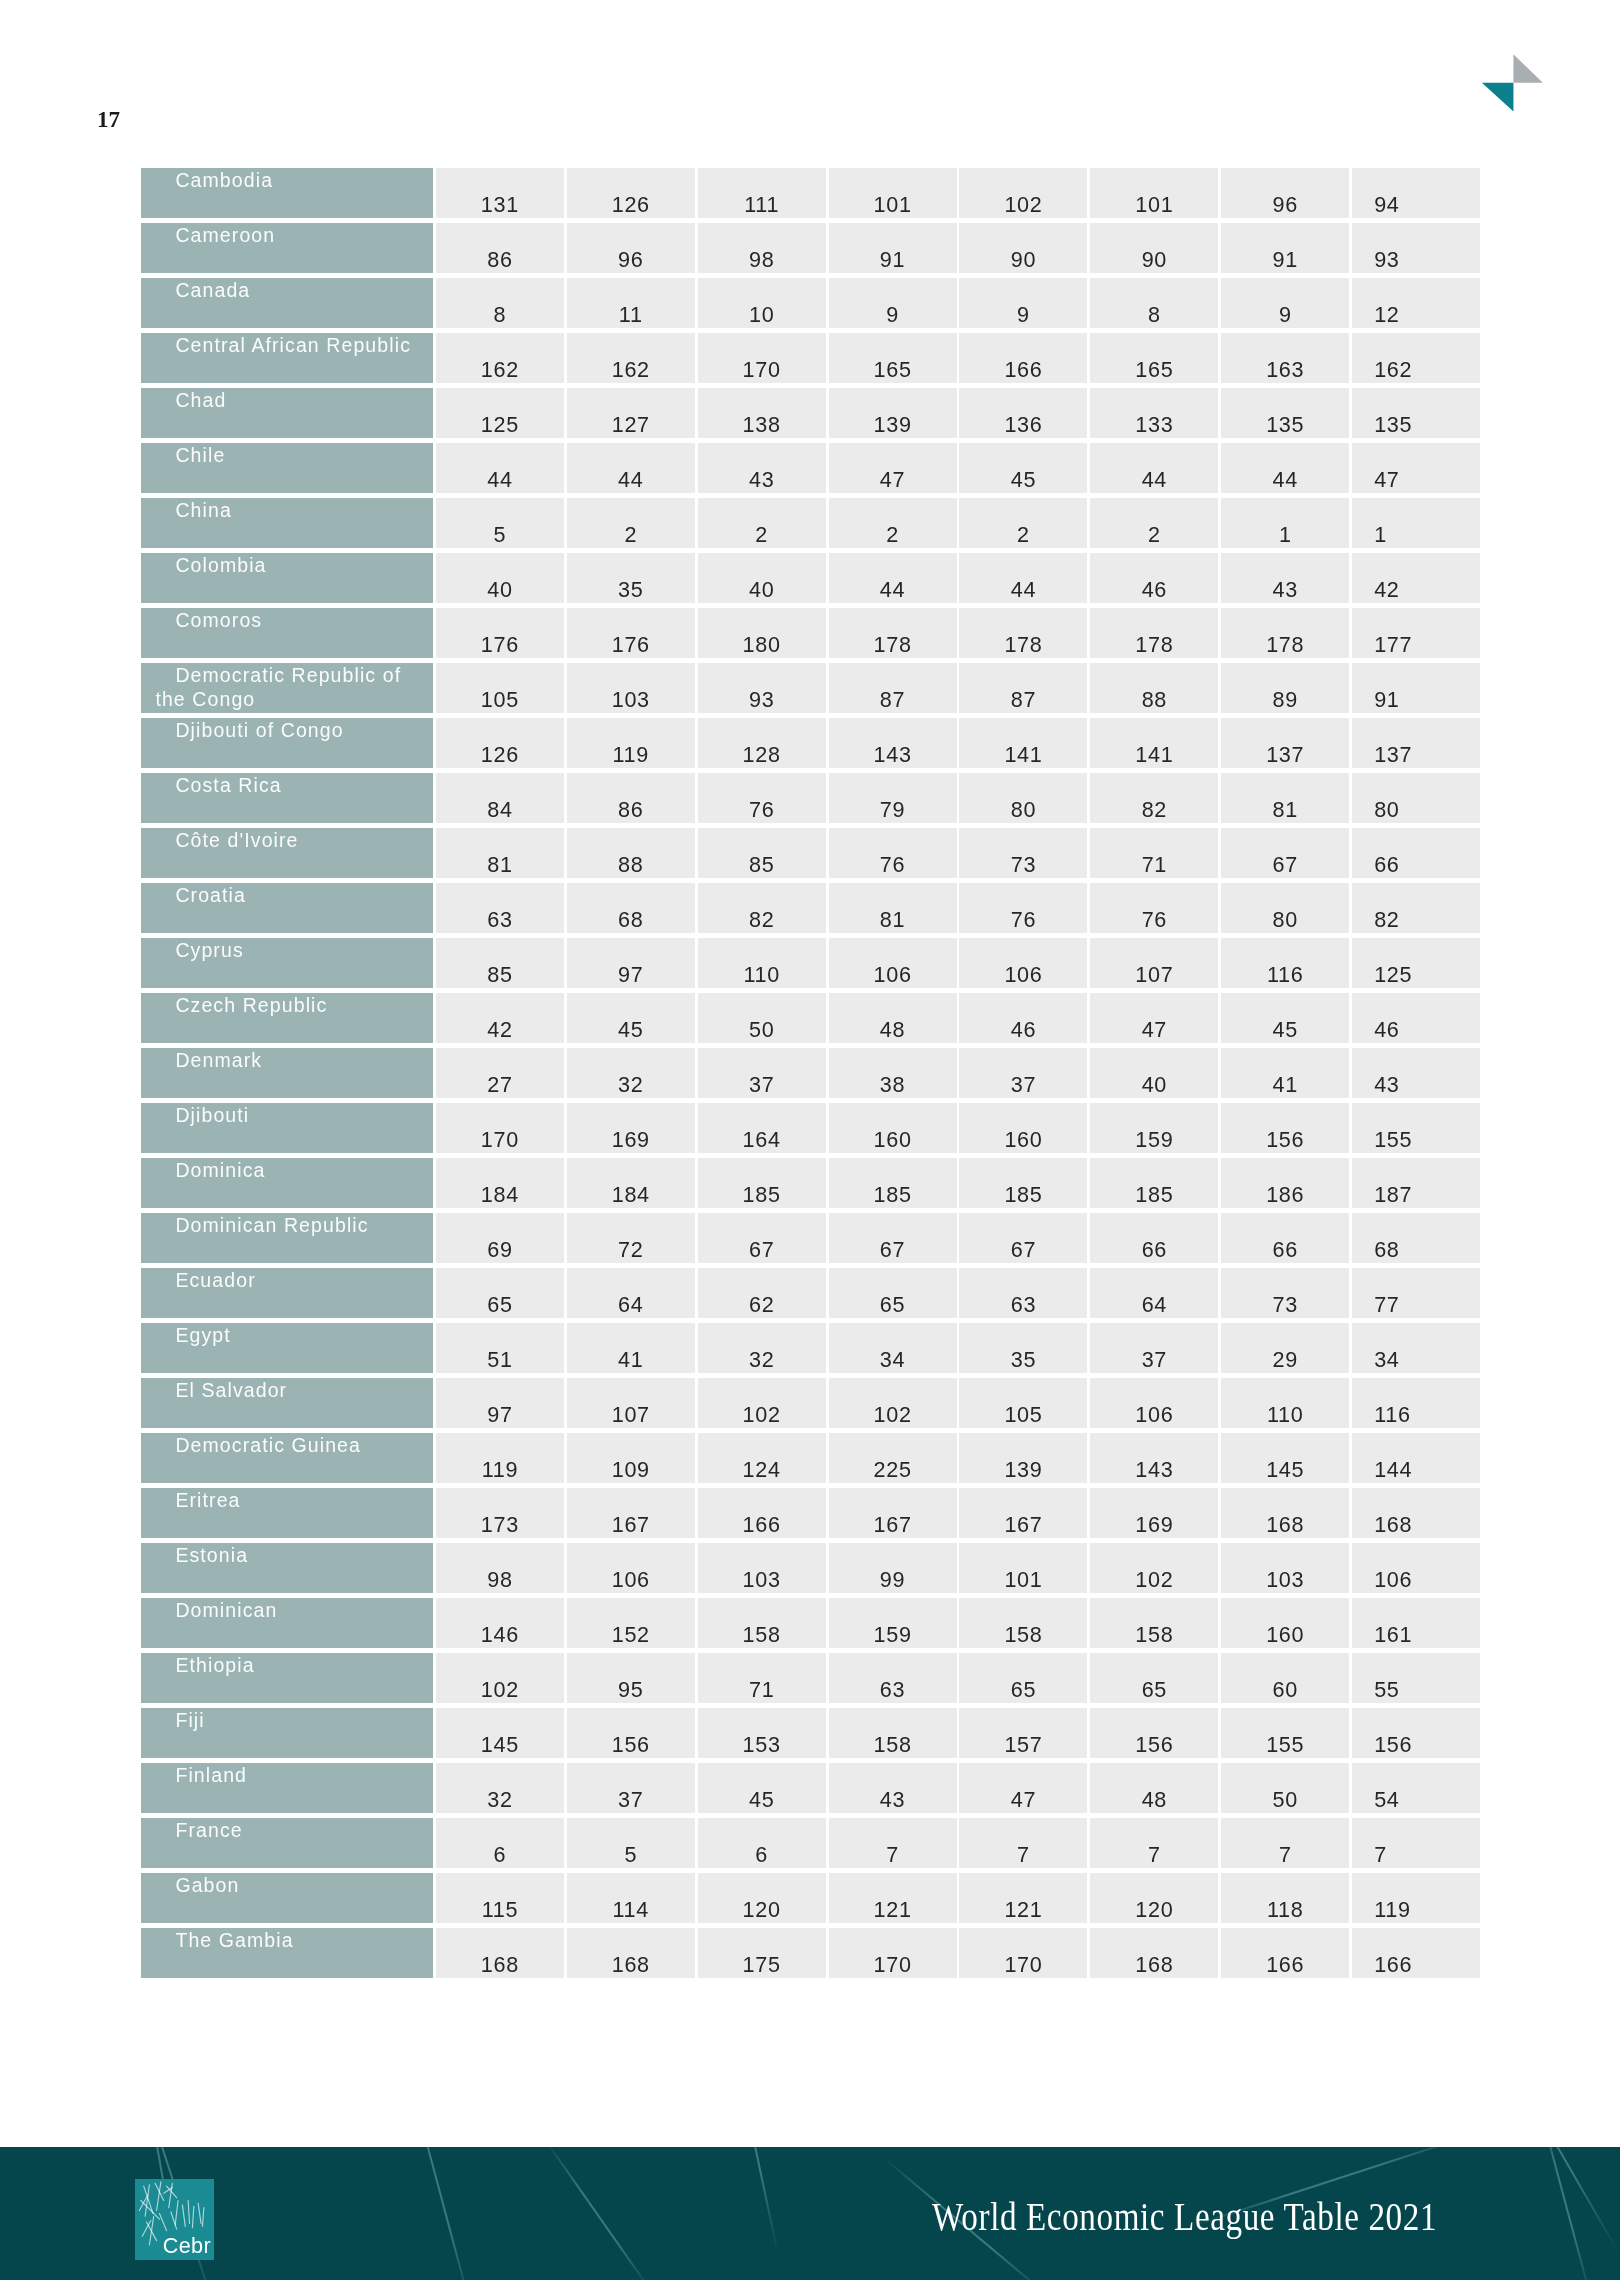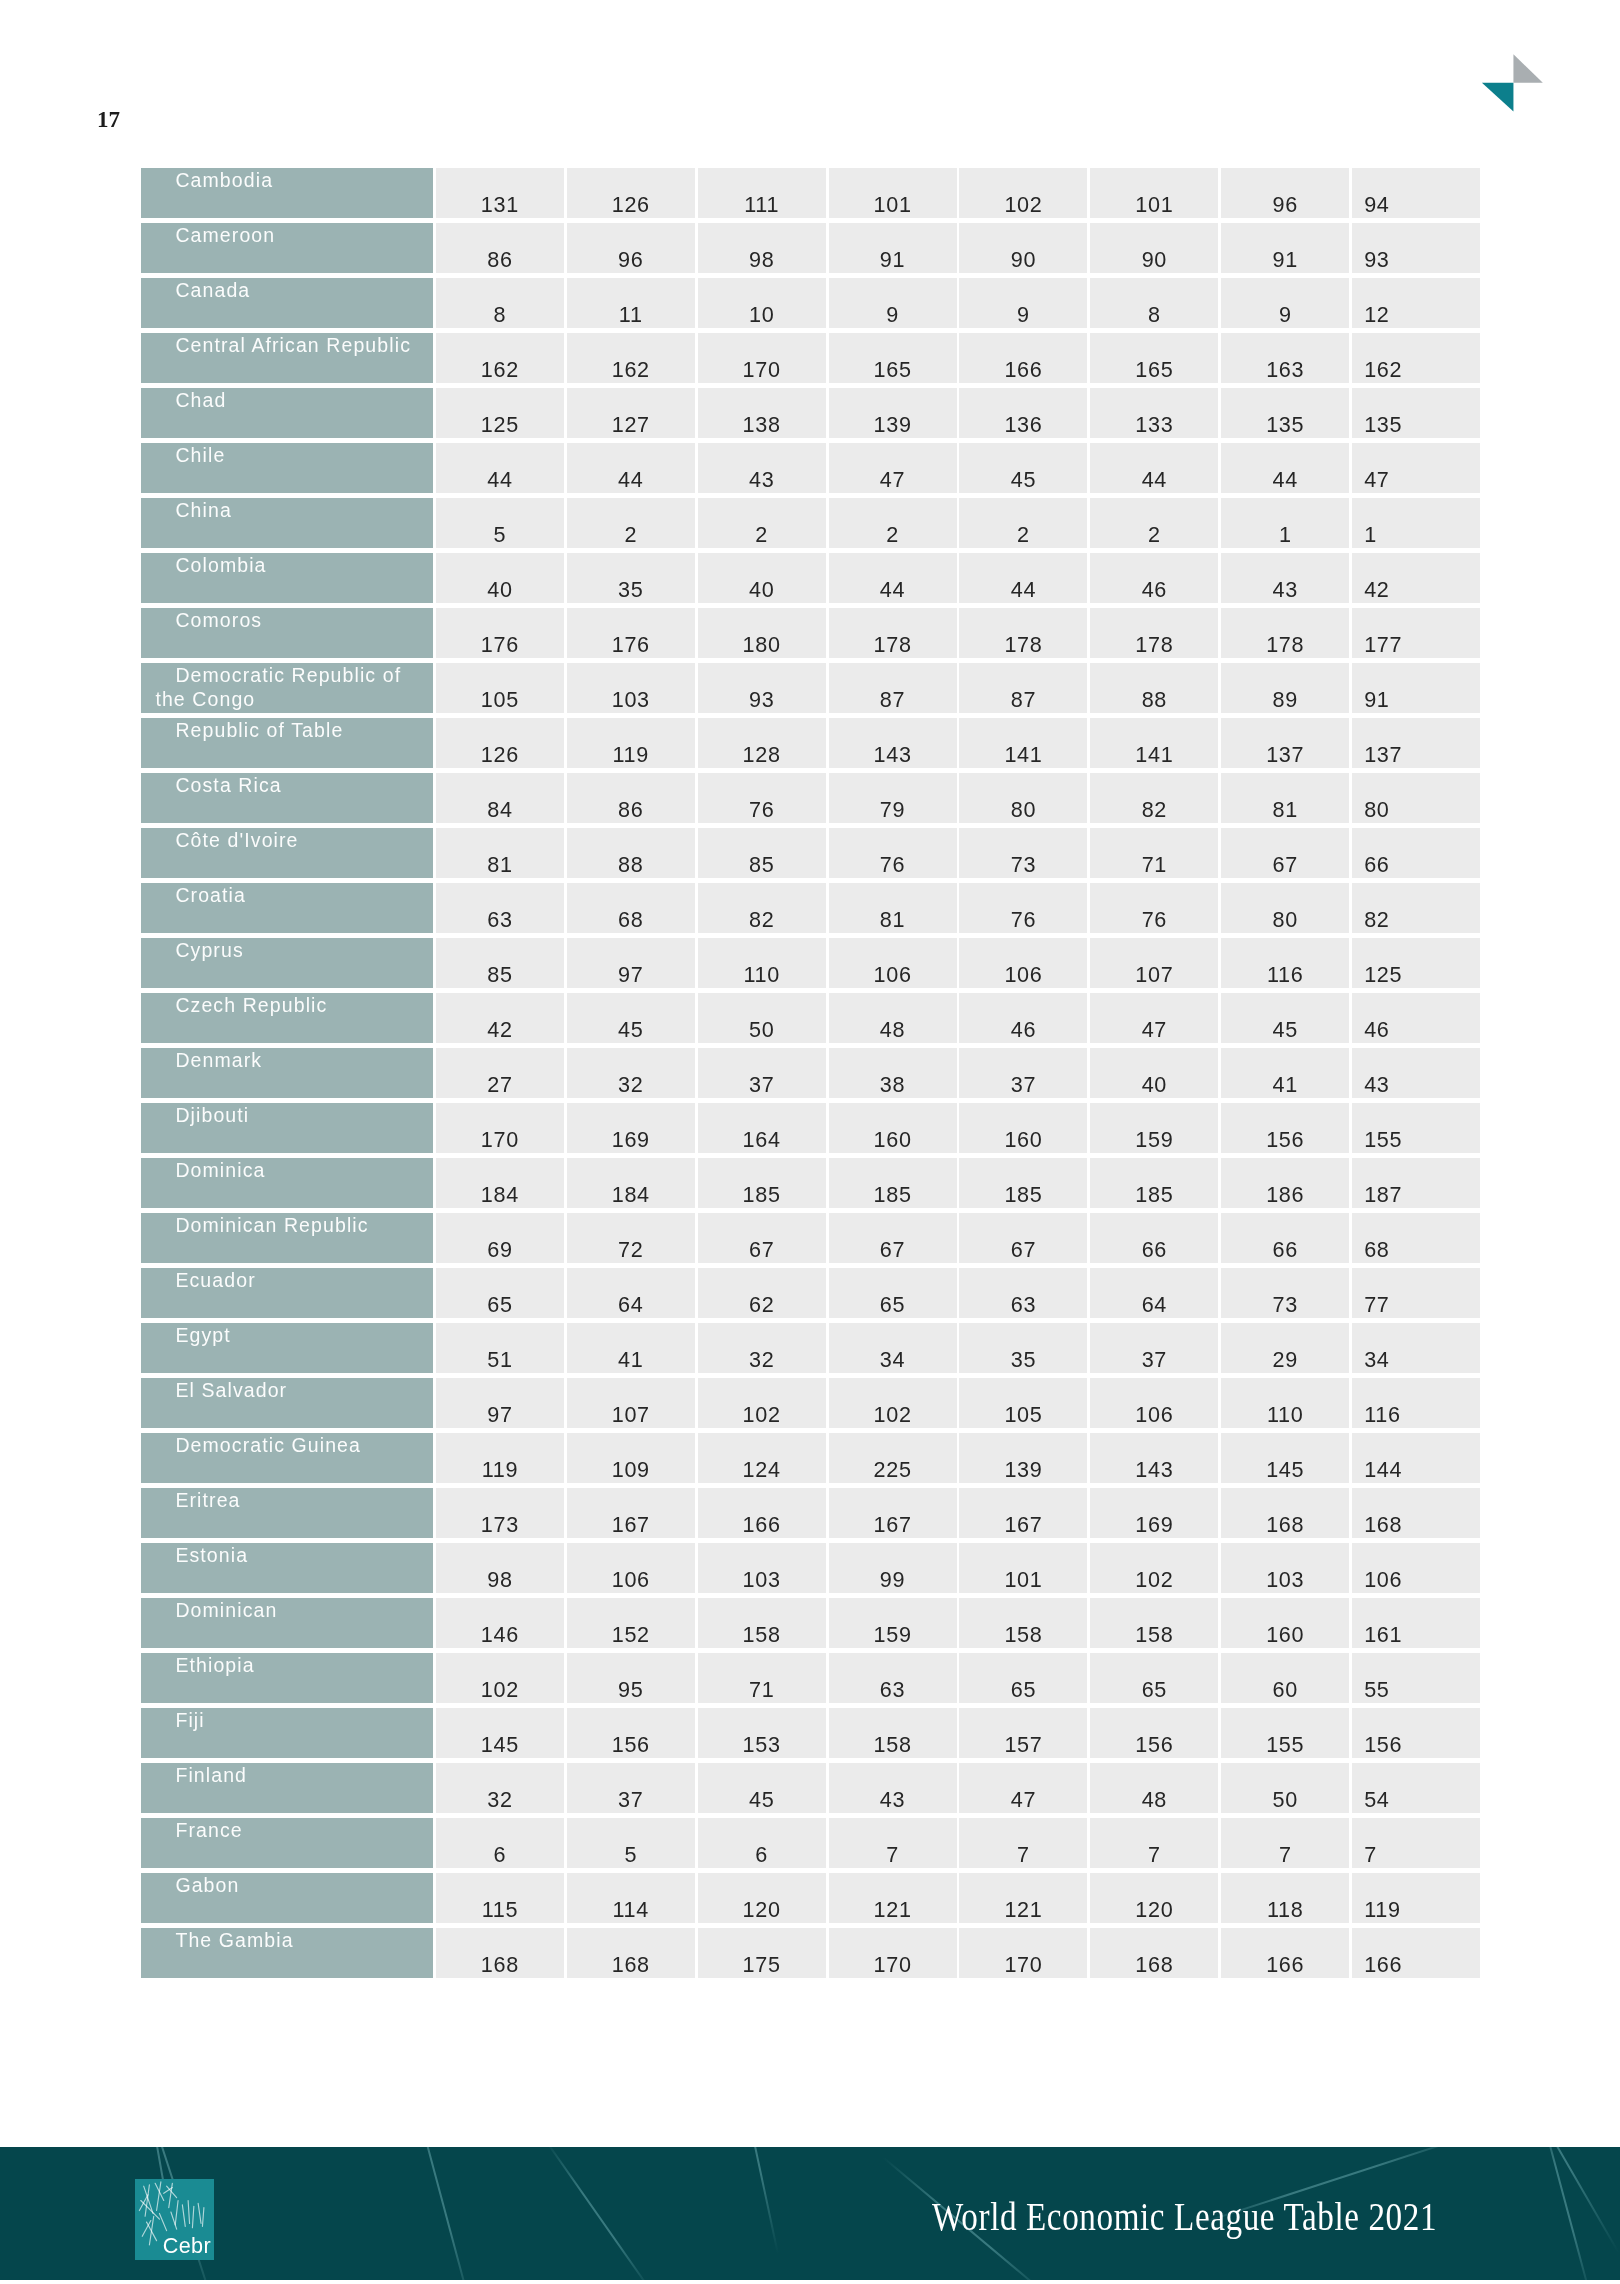--- a/index.html
+++ b/index.html
@@ -34,21 +34,21 @@
     font-size:19.5px;letter-spacing:1.1px;font-weight:400;
     line-height:1.25;
   }
   .cell.label span{display:block;padding-left:14.4px;padding-right:4.3px;text-indent:20px;}
   .cell.val{
     background:#ebebeb;
     display:flex;align-items:flex-end;justify-content:center;
     padding-bottom:2.9px;
     color:#262626;font-size:21.6px;letter-spacing:0.7px;line-height:1;
   }
-  .cell.val.last{justify-content:flex-start;padding-left:12px;}
+  .cell.val.last{justify-content:flex-start;padding-left:22px;}
 
   
   .footer{
     position:absolute;left:0;top:2147px;width:1621px;height:133px;
     background:#05464c;overflow:hidden;
   }
   .streak{
     position:absolute;height:2.2px;border-radius:1.4px;
     background:linear-gradient(90deg, rgba(140,205,210,0) 0%, rgba(140,205,210,0.38) 35%, rgba(140,205,210,0.38) 65%, rgba(140,205,210,0) 100%);
   }
@@ -108,21 +108,21 @@
       <div class="t-row"><div class="cell label">
           <span>Colombia</span>
         </div><div class="cell val">40</div><div class="cell val">35</div><div class="cell val">40</div><div class="cell val">44</div><div class="cell val">44</div><div class="cell val">46</div><div class="cell val">43</div><div class="cell val last">42</div></div>
       <div class="t-row"><div class="cell label">
           <span>Comoros</span>
         </div><div class="cell val">176</div><div class="cell val">176</div><div class="cell val">180</div><div class="cell val">178</div><div class="cell val">178</div><div class="cell val">178</div><div class="cell val">178</div><div class="cell val last">177</div></div>
       <div class="t-row"><div class="cell label">
           <span>Democratic Republic of the Congo</span>
         </div><div class="cell val">105</div><div class="cell val">103</div><div class="cell val">93</div><div class="cell val">87</div><div class="cell val">87</div><div class="cell val">88</div><div class="cell val">89</div><div class="cell val last">91</div></div>
       <div class="t-row"><div class="cell label">
-          <span>Republic of Table</span>
+          <span>Djibouti of Congo</span>
         </div><div class="cell val">126</div><div class="cell val">119</div><div class="cell val">128</div><div class="cell val">143</div><div class="cell val">141</div><div class="cell val">141</div><div class="cell val">137</div><div class="cell val last">137</div></div>
       <div class="t-row"><div class="cell label">
           <span>Costa Rica</span>
         </div><div class="cell val">84</div><div class="cell val">86</div><div class="cell val">76</div><div class="cell val">79</div><div class="cell val">80</div><div class="cell val">82</div><div class="cell val">81</div><div class="cell val last">80</div></div>
       <div class="t-row"><div class="cell label">
           <span>Côte d'Ivoire</span>
         </div><div class="cell val">81</div><div class="cell val">88</div><div class="cell val">85</div><div class="cell val">76</div><div class="cell val">73</div><div class="cell val">71</div><div class="cell val">67</div><div class="cell val last">66</div></div>
       <div class="t-row"><div class="cell label">
           <span>Croatia</span>
         </div><div class="cell val">63</div><div class="cell val">68</div><div class="cell val">82</div><div class="cell val">81</div><div class="cell val">76</div><div class="cell val">76</div><div class="cell val">80</div><div class="cell val last">82</div></div>

